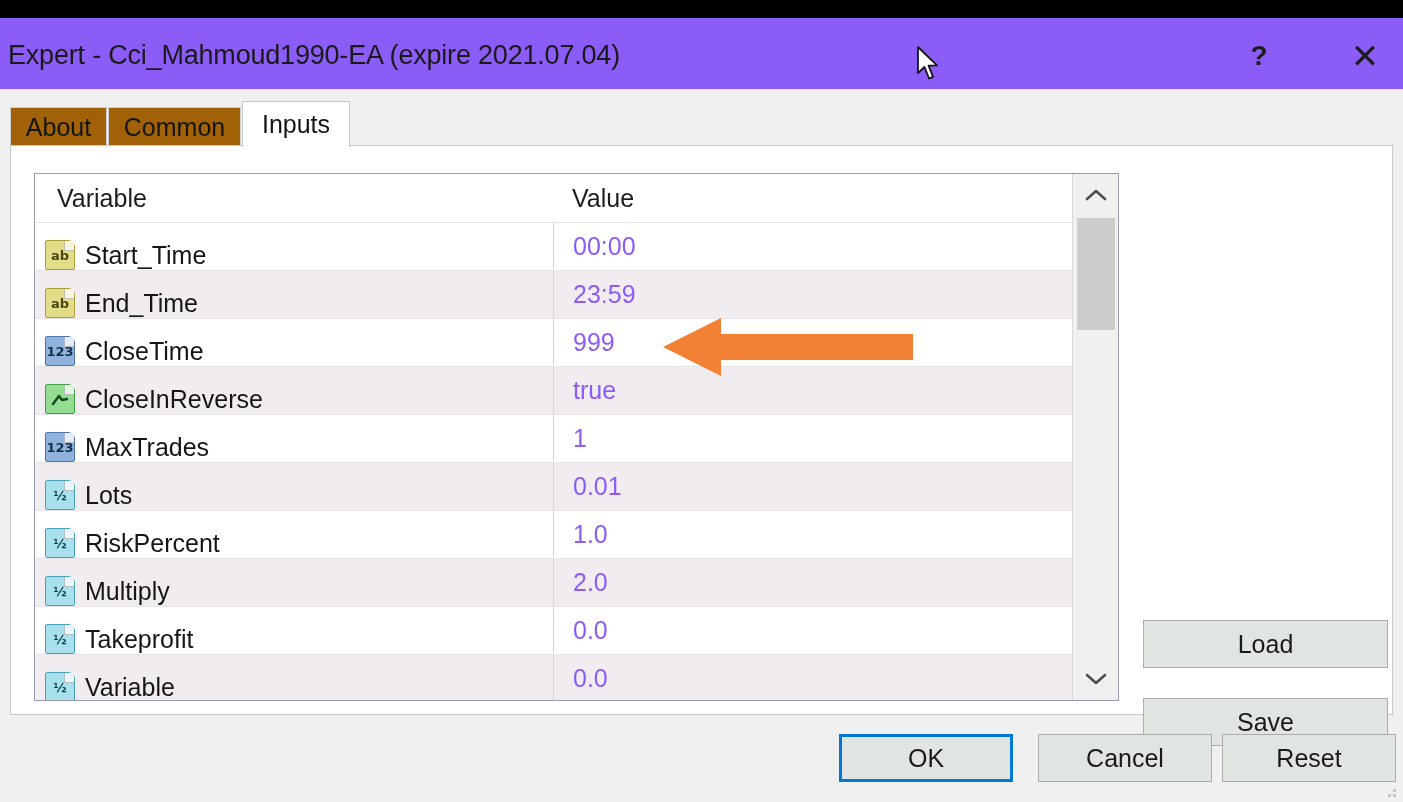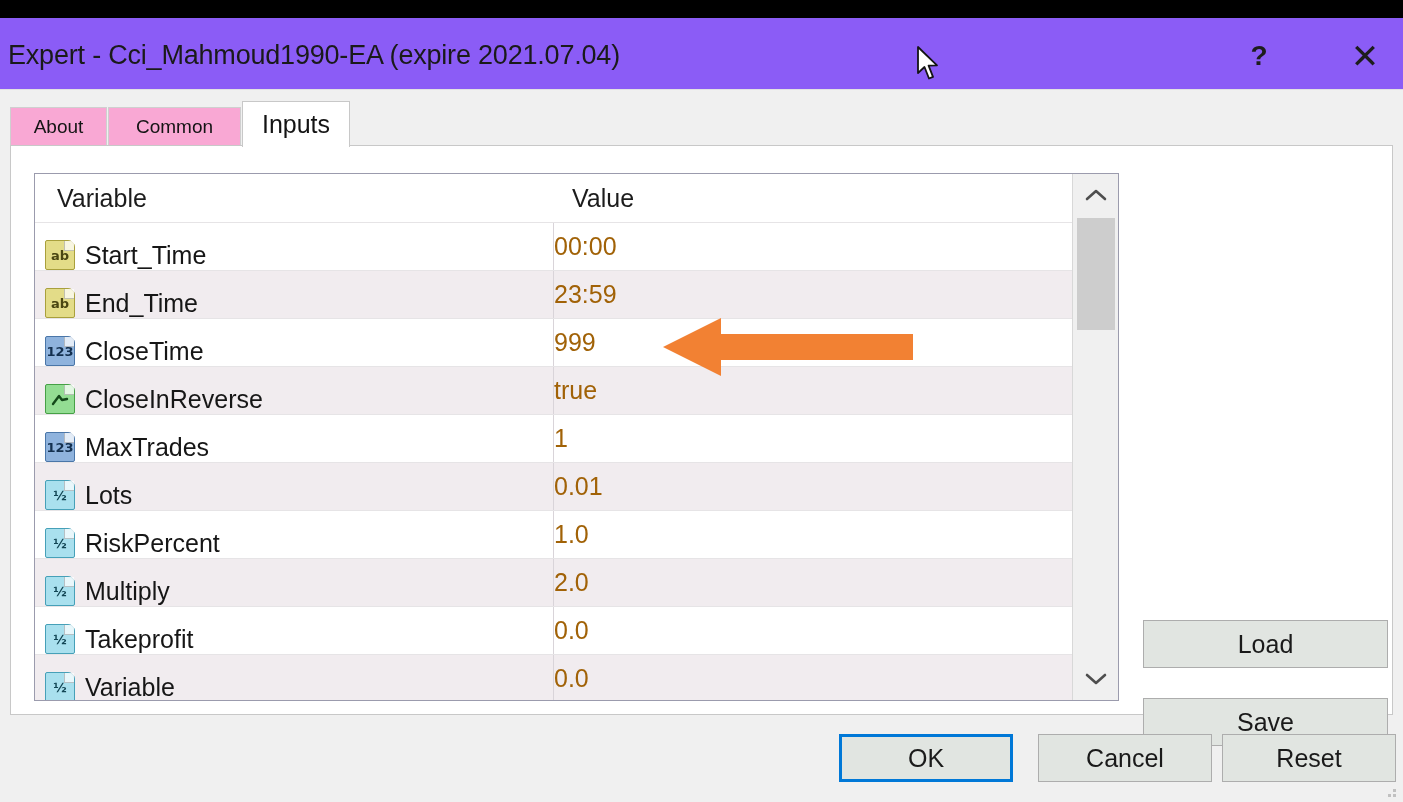--- a/index.html
+++ b/index.html
@@ -61,25 +61,25 @@
   }
 
   
   .tabstrip {
     position: absolute; left: 10px; top: 11px;
     height: 45px; width: 1383px;
   }
   .tab {
     position: absolute; top: 6px;
     height: 39px;
-    background: #f9a8d4;
+    background: #a16207;
     border: 1px solid #cfcfcf;
     border-bottom: none;
     display: flex; align-items: center; justify-content: center;
-    font-size: 19px; color: #141414;
+    font-size: 25px; color: #141414;
     padding: 0 14px;
     cursor: default;
   }
   .tab.active {
     top: 0px; height: 46px;
     background: #ffffff;
     border-color: #c8c8c8;
     z-index: 4;
     font-size: 25px;
   }
@@ -134,21 +134,22 @@
     padding-left: 10px;
     overflow: hidden;
   }
   .var-label {
     font-size: 25px; color: #161616;
     margin-left: 10px;
     white-space: nowrap;
   }
   .cell-val {
     flex: 1;
-    font-size: 25px; color: #a16207;
+    padding-left: 19px;
+    font-size: 25px; color: #8b5cf6;
     border-left: 1px solid #d9d4d9;
     height: 100%;
     display: flex; align-items: center;
     white-space: nowrap;
   }
 
   
   .ticon {
     position: relative;
     width: 30px; height: 30px;

